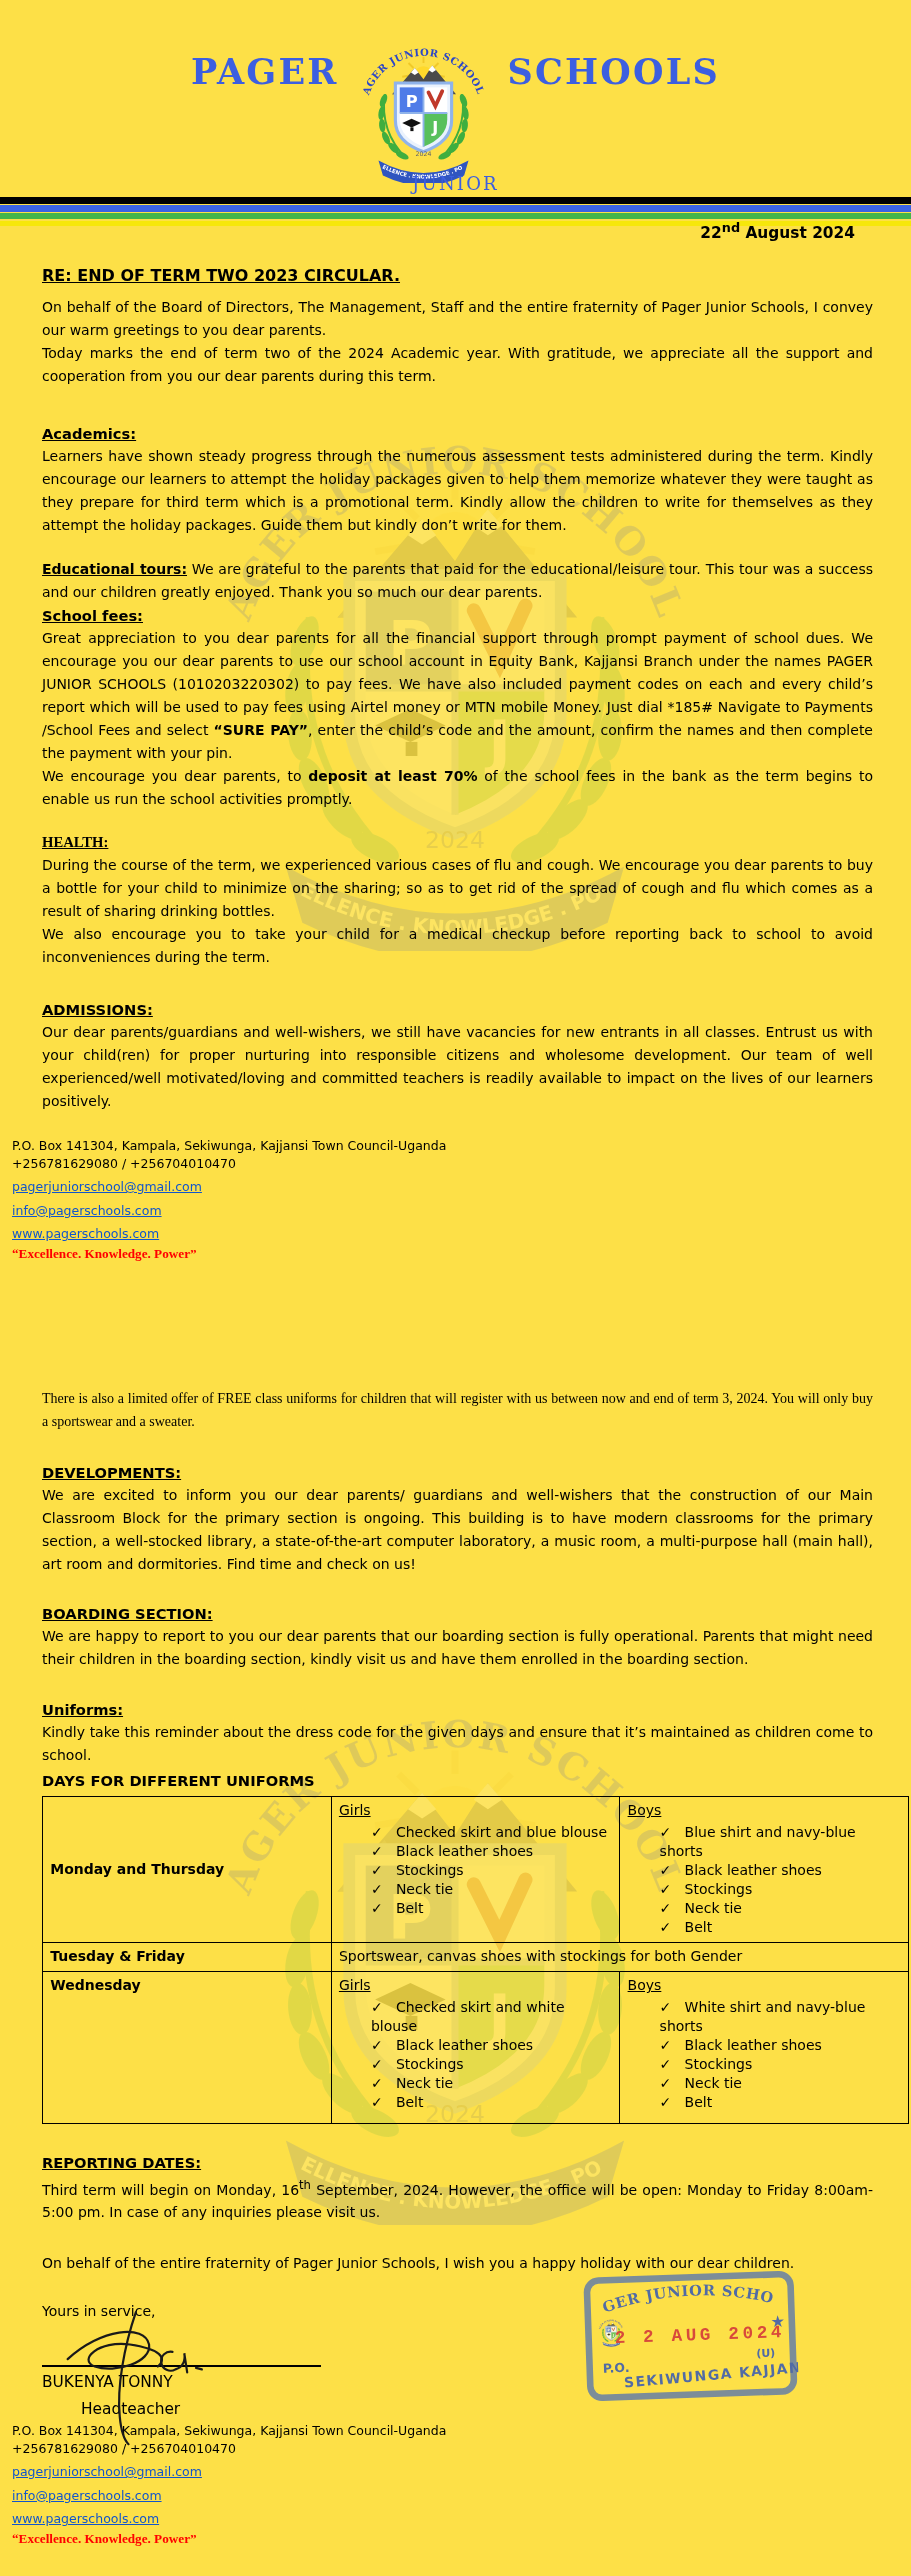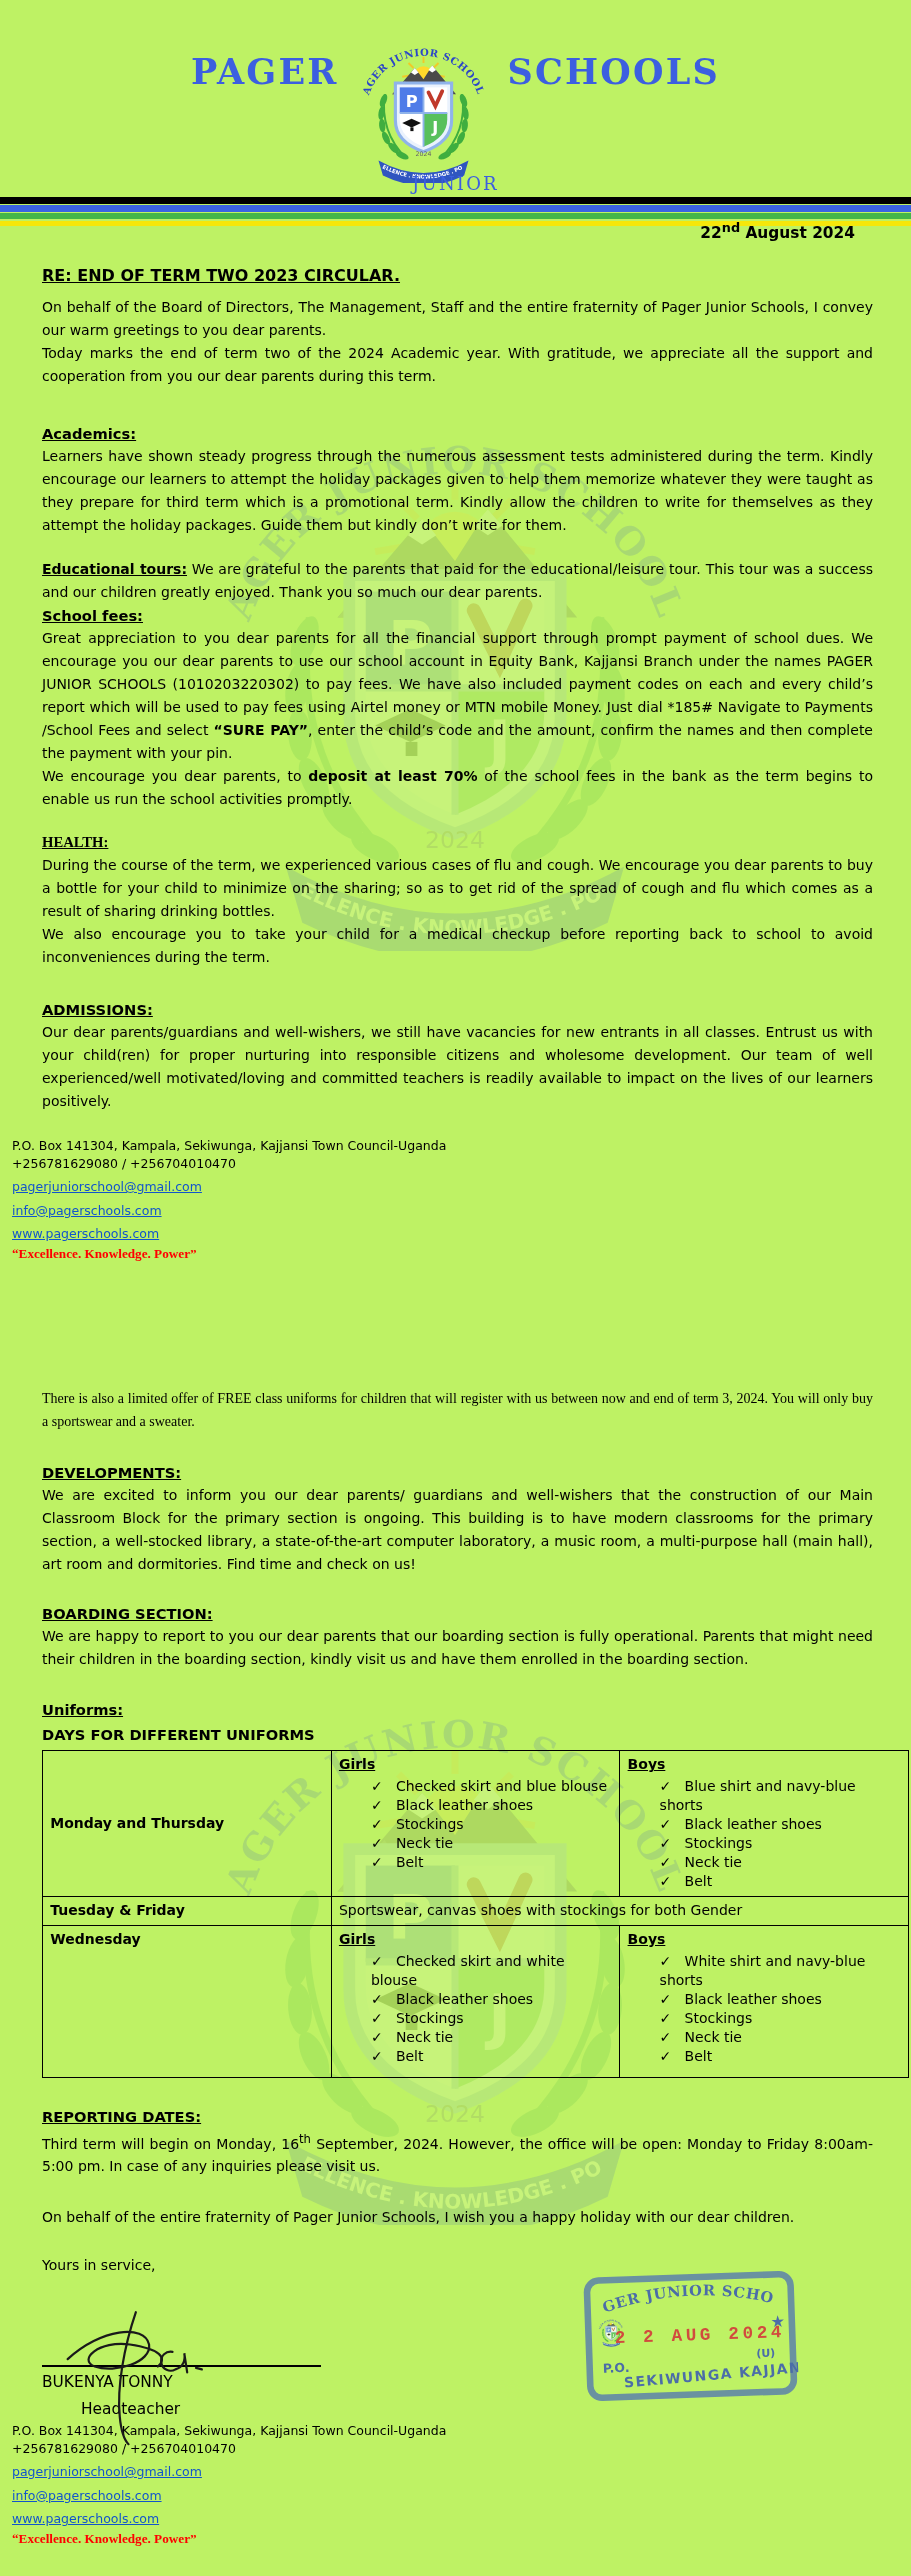--- a/index.html
+++ b/index.html
@@ -1,16 +1,16 @@
 <!DOCTYPE html>
 <html style="font-size:11.7px"><head>
 <meta charset="utf-8">
 <style>
   html,body{margin:0;padding:0;background:#fff;}
-  .doc{position:relative;width:911px;height:2576px;background:#bef264;overflow:hidden;
+  .doc{position:relative;width:911px;height:2576px;background:#fde047;overflow:hidden;
        font-family:"DejaVu Sans",sans-serif;font-size:14px;color:#000;}
   
   .header{position:absolute;top:13.2px;left:0;right:0;text-align:center;z-index:2;}
   .title-row{display:flex;justify-content:center;align-items:flex-start;gap:22px;}
   .big-title{font-family:"DejaVu Serif",serif;font-weight:bold;font-size:35px;
              color:#3c5fe0;letter-spacing:2.2px;margin-top:38px;}
   .logo-svg{display:block;}
   .junior-title{font-family:"DejaVu Serif",serif;font-weight:normal;font-size:18px;
                 color:#3c5fe0;letter-spacing:2.2px;margin-top:-10.3px;}
   
@@ -39,21 +39,21 @@
   .footer1{top:1137px;} .footer2{top:2422px;}
   .footer a{color:#1155cc;text-decoration:underline;display:inline-block;margin-top:6px;}
   .slogan{color:#f00;font-family:"Liberation Serif",serif;font-weight:bold;font-size:13.2px;margin-top:2.2px;}
   
   .tbl-title{font-weight:bold;font-size:14.7px;margin-top:2.9px;text-align:left;line-height:22px;}
   table.uniform{border-collapse:collapse;margin-top:4.4px;width:867px;table-layout:fixed;}
   table.uniform td{border:1.8px solid #000;vertical-align:top;padding:4.4px 7.3px;line-height:19px;}
   table.uniform .day{font-weight:bold;width:273px;}
   table.uniform .r1 td{height:136px;} table.uniform .r3 td{height:143px;}
   .day-mid{vertical-align:middle !important;}
-  .gender-h{font-weight:bold;text-decoration:underline;}
+  .gender-h{font-weight:normal;text-decoration:underline;}
   ul.chk{list-style:none;margin:2.9px 0 0 0;padding-left:32px;}
   ul.chk li{line-height:19px;}
   .ck{display:inline-block;width:25px;}
   
   .sig-svg{position:absolute;left:42px;top:2306px;z-index:3;}
   .sig-line{position:absolute;left:42px;top:2365px;width:279px;border-top:2.2px solid #000;z-index:2;}
   .sig-name{position:absolute;left:42px;top:2373px;font-size:15.4px;z-index:2;}
   .sig-title{position:absolute;left:81px;top:2400px;font-size:15.4px;z-index:2;}
   .stamp{position:absolute;left:584px;top:2273px;z-index:3;transform:rotate(-2deg);opacity:.9;}
   
@@ -182,20 +182,21 @@
   <div class="body-col page2">
     <p class="mt8">There is also a limited offer of FREE class uniforms for children that will register with us between now and end of term 3, 2024. You will only buy a sportswear and a sweater.</p>
 
     <p class="sec-h mt38">DEVELOPMENTS:</p>
     <p>We are excited to inform you our dear parents/ guardians and well-wishers that the construction of our Main Classroom Block for the primary section is ongoing. This building is to have modern classrooms for the primary section, a well-stocked library, a state-of-the-art computer laboratory, a music room, a multi-purpose hall (main hall), art room and dormitories. Find time and check on us!</p>
 
     <p class="sec-h mt36">BOARDING SECTION:</p>
     <p>We are happy to report to you our dear parents that our boarding section is fully operational. Parents that might need their children in the boarding section, kindly visit us and have them enrolled in the boarding section.</p>
 
     <p class="sec-h mt36">Uniforms:</p>
+    <p>Kindly take this reminder about the dress code for the given days and ensure that it’s maintained as children come to school.</p>
 
     <p class="tbl-title">DAYS FOR DIFFERENT UNIFORMS</p>
     <table class="uniform">
       <tbody>
           <tr class="r1">
         <td class="day day-mid">Monday and Thursday</td>
         <td>
           <span class="gender-h">Girls</span>
           <ul class="chk">
             <li><span class="ck">✓</span><span>Checked skirt and blue blouse</span></li>

